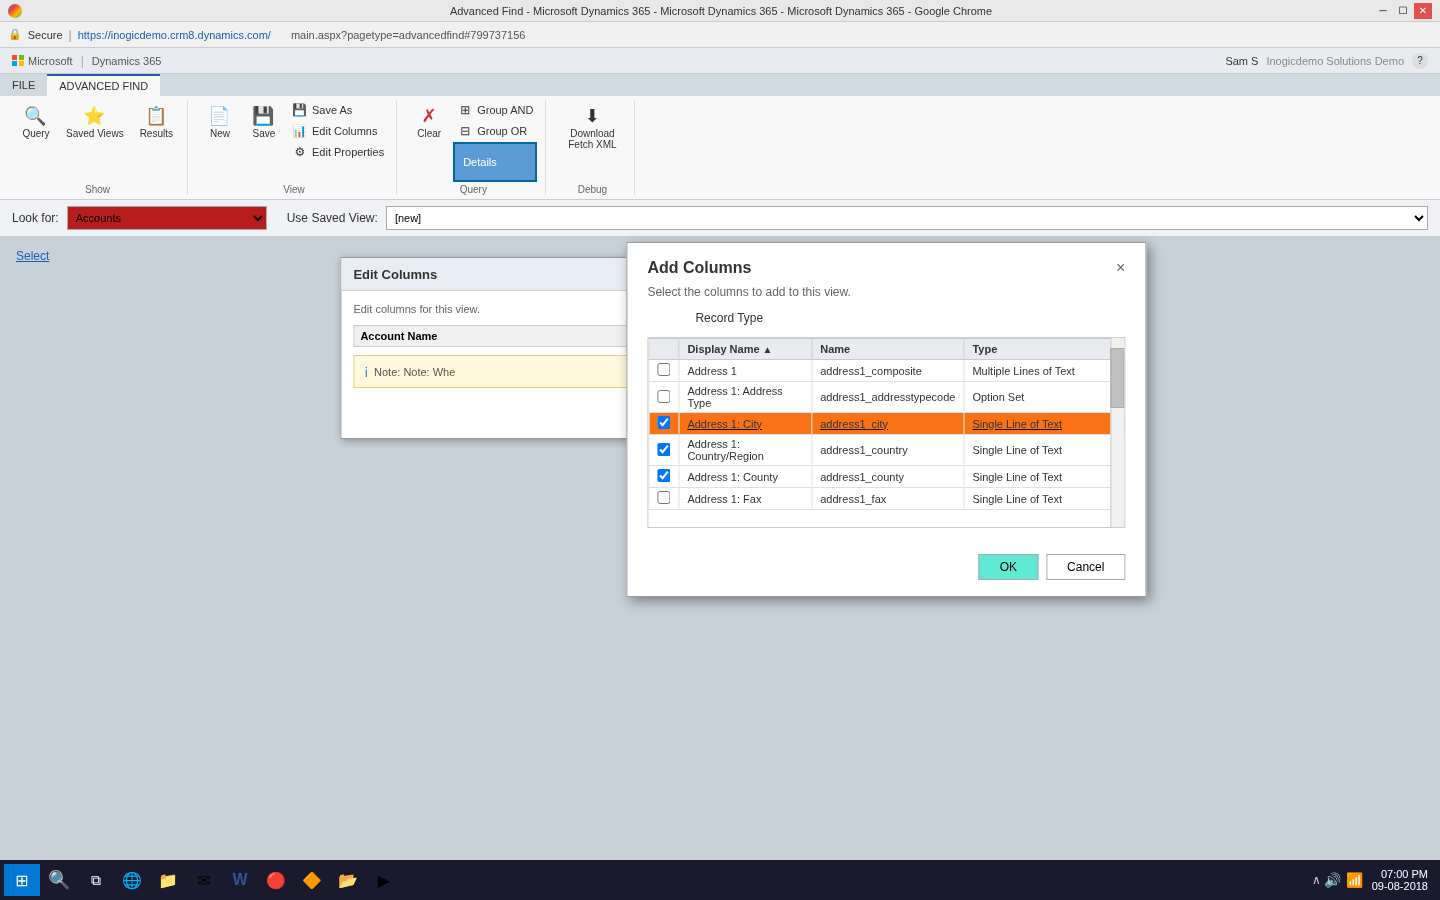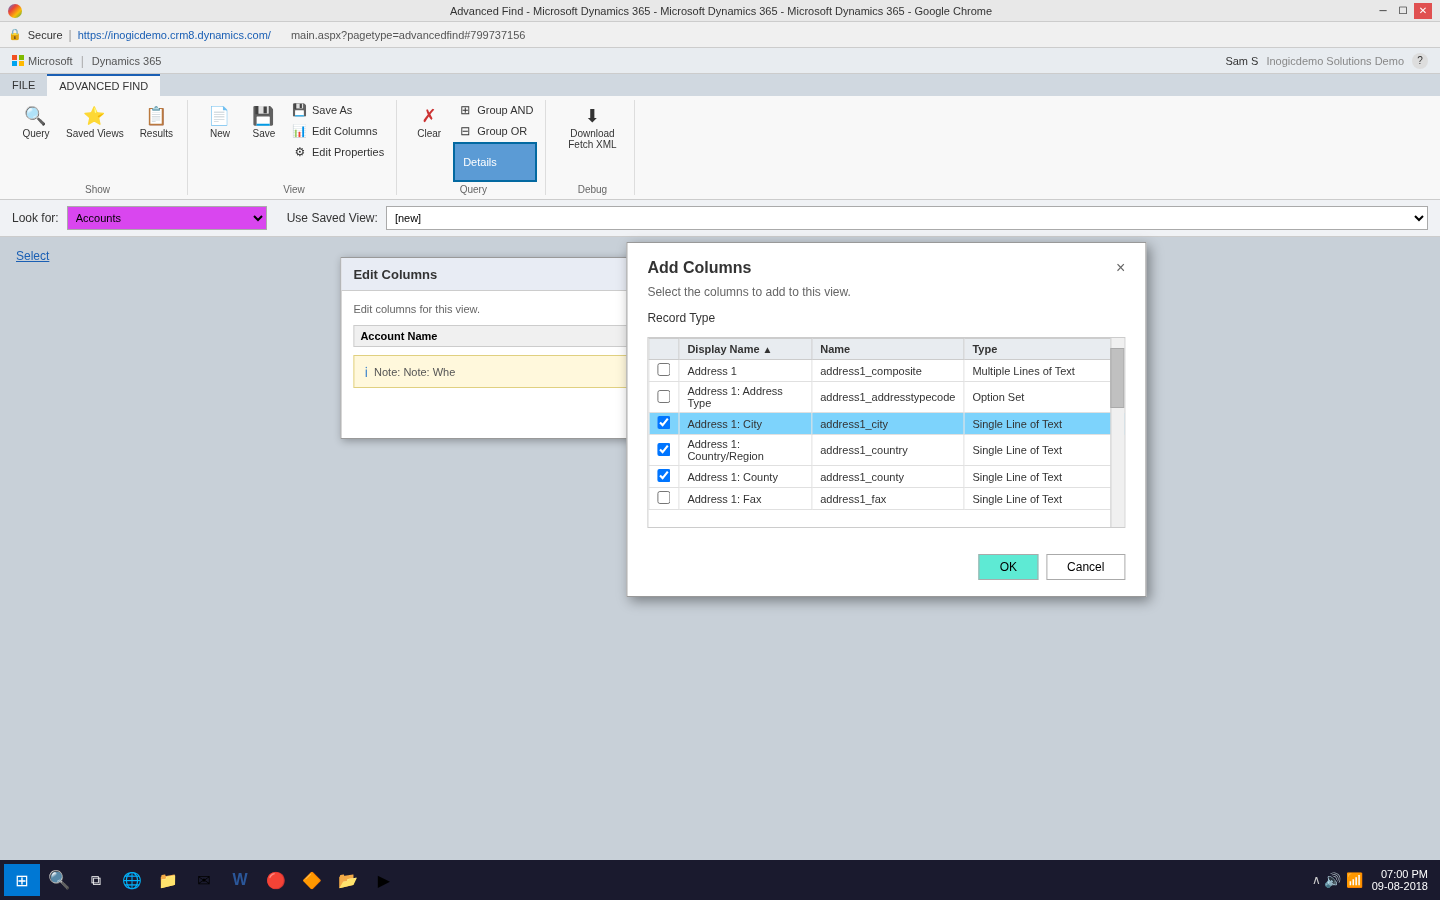--- a/index.html
+++ b/index.html
@@ -67,21 +67,21 @@
     
     #main-area {
       width: 100%; background: #f0f2f5;
       padding: 6px 12px;
       border-bottom: 1px solid #ccc;
       display: flex; align-items: center; gap: 8px;
     }
     .look-for-label { font-size: 12px; color: #333; }
     .look-for-select {
       width: 200px; height: 24px; border: 1px solid #aaa;
-      background: #d946ef; font-size: 11px; padding: 0 4px;
+      background: #b91c1c; font-size: 11px; padding: 0 4px;
     }
     .saved-view-label { font-size: 12px; color: #333; margin-left: 12px; }
     .saved-view-select {
       flex: 1; height: 24px; border: 1px solid #aaa;
       background: white; font-size: 11px; padding: 0 4px;
     }
 
     
     #content-area { width: 100%; background: #c8d0d8; position: relative; padding: 8px; }
 
@@ -102,32 +102,32 @@
       width: 520px; background: white; border: 1px solid #999;
       box-shadow: 4px 4px 12px rgba(0,0,0,0.4); z-index: 20;
     }
     .add-dialog-header { padding: 16px 20px 8px; display: flex; justify-content: space-between; align-items: flex-start; }
     .add-dialog-title { font-size: 16px; font-weight: bold; color: #333; }
     .add-dialog-close { background: none; border: none; cursor: pointer; font-size: 16px; color: #666; }
     .add-dialog-subtitle { font-size: 12px; color: #666; padding: 0 20px 12px; }
     .add-dialog-body { padding: 0 20px 16px; }
 
     .record-type-row { display: flex; align-items: center; gap: 12px; margin-bottom: 12px; }
-    .record-type-label { font-size: 12px; color: #333; white-space: nowrap; }
+    .record-type-label { font-size: 12px; color: #333; white-space: nowrap; margin-left: 48px; }
     .record-type-select { height: 26px; width: 200px; border: 1px solid #aaa; font-size: 11px; padding: 0 4px; background: white; }
 
     
     .columns-table { width: 100%; border-collapse: collapse; border: 1px solid #ccc; }
     .columns-table th {
       background: #e8ecf0; padding: 4px 8px; text-align: left;
       font-size: 11px; font-weight: bold; color: #333;
       border: 1px solid #ccc; cursor: pointer;
     }
     .columns-table td { padding: 3px 8px; font-size: 11px; color: #333; border: 1px solid #e0e0e0; }
-    .columns-table tr.selected { background: #7dd3fc; }
+    .columns-table tr.selected { background: #f97316; text-decoration: underline; }
     .col-check { width: 20px; text-align: center; }
     .checkbox { width: 13px; height: 13px; cursor: pointer; }
 
     .table-container { position: relative; height: 191px; overflow: hidden; border: 1px solid #ccc; }
     .scrollbar-track { position: absolute; right: 0; top: 0; bottom: 0; width: 14px; background: #f0f0f0; border-left: 1px solid #ccc; }
     .scrollbar-thumb { position: absolute; right: 0; top: 10px; width: 14px; height: 60px; background: #c0c0c0; border: 1px solid #aaa; }
 
     .dialog-footer { padding: 10px 20px 16px; display: flex; justify-content: flex-end; gap: 8px; }
     .btn-ok { padding: 5px 20px; background: #5eead4; border: 1px solid #aaa; font-size: 12px; cursor: pointer; }
     .btn-cancel { padding: 5px 20px; background: white; border: 1px solid #aaa; font-size: 12px; cursor: pointer; }

